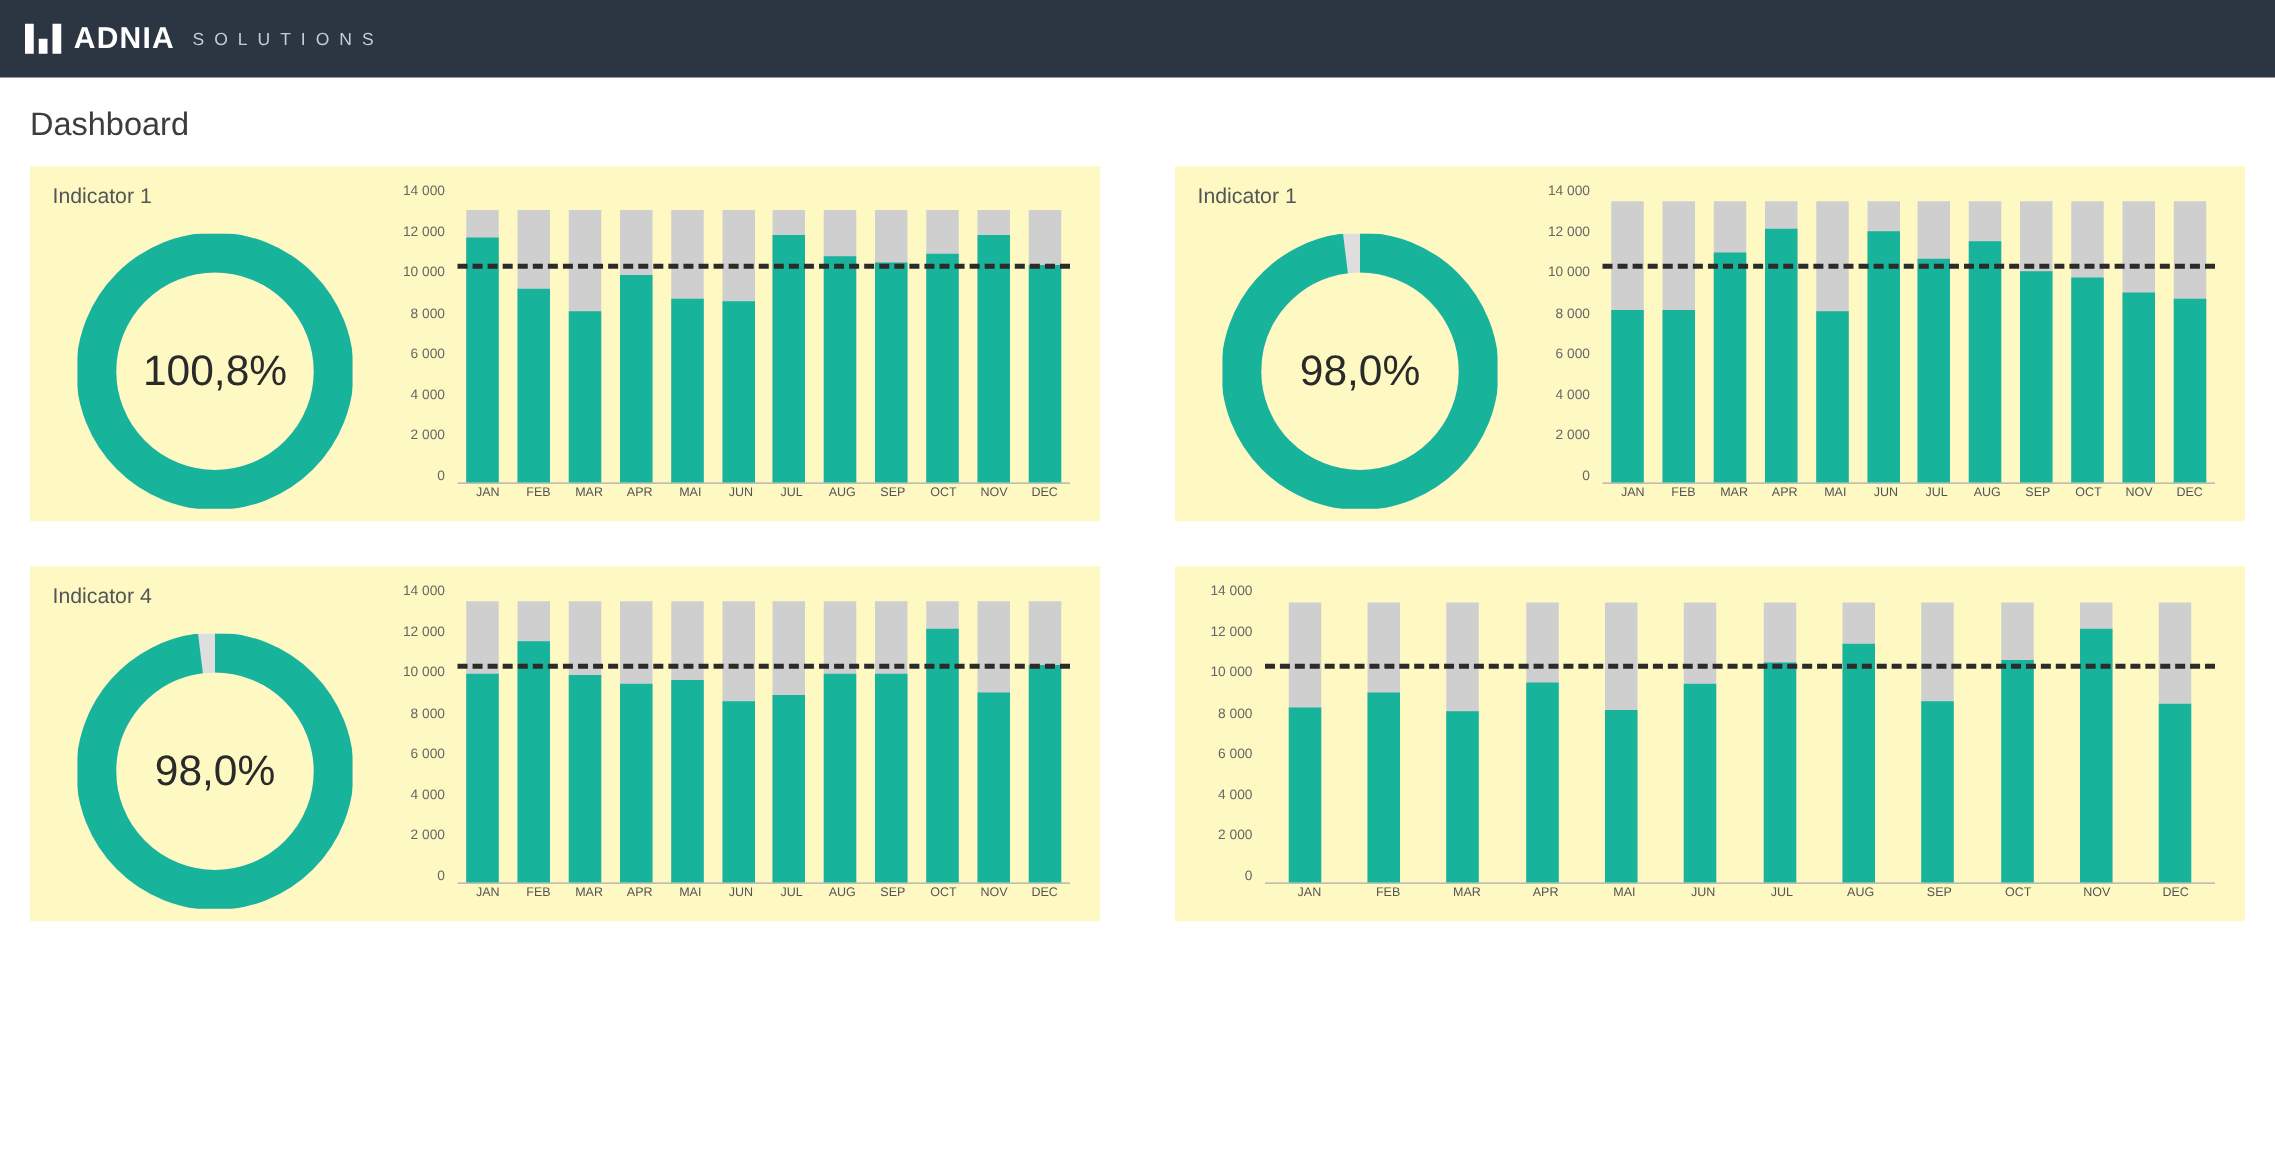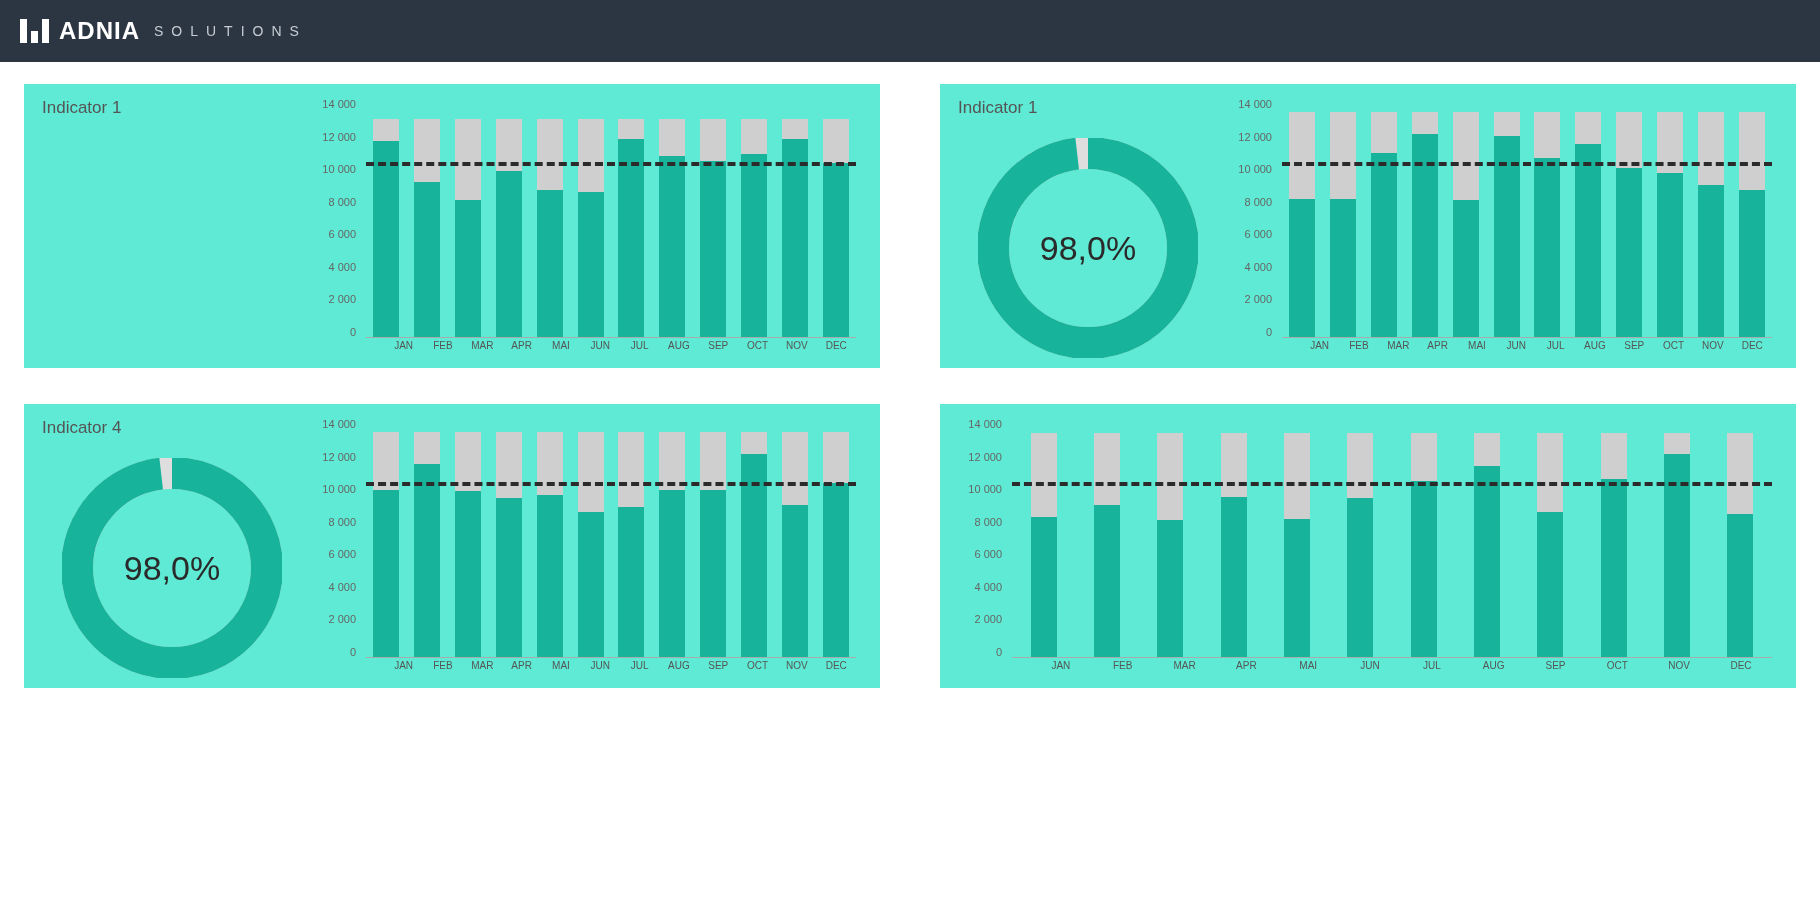--- a/index.html
+++ b/index.html
@@ -35,21 +35,21 @@
   .page { padding: 22px 24px; }
   .page-title { font-size: 26px; font-weight: 400; color: #3d3d3d; margin-bottom: 18px; }
 
   .grid {
     display: grid;
     grid-template-columns: 1fr 1fr;
     gap: 36px 60px;
   }
 
   .card {
-    background: #5eead4;
+    background: #fef9c3;
     padding: 14px 18px 10px 18px;
     display: flex;
     gap: 10px;
   }
   .card-title { font-size: 17px; color: #555; }
 
   
   .donut-wrap { width: 260px; flex: 0 0 260px; }
   .donut-box { position: relative; width: 220px; height: 220px; margin: 20px auto 0; }
   .donut-center {
@@ -78,45 +78,51 @@
   }
   .target-line {
     position: absolute; left: 0; right: 0;
     border-top: 4px dashed #2b2b2b;
     pointer-events: none;
   }
   .bar-col { position: relative; width: 26px; height: 100%; }
   .bar-bg  { position: absolute; bottom: 0; width: 100%; background: #cfcfcf; }
   .bar-fg  { position: absolute; bottom: 0; width: 100%; background: #18b39b; }
   .x-labels {
-    position: absolute; left: 72px; right: 6px; bottom: 0; height: 18px;
+    position: absolute; left: 58px; right: 6px; bottom: 0; height: 18px;
     display: flex; justify-content: space-around;
     font-size: 10px; color: #555;
   }
   .x-labels span { width: 26px; text-align: center; }
 </style>
 </head>
 <body>
 
 <div class="top-bar">
   <div class="logo-mark">
     <span class="b1"></span>
       <span class="b2"></span>
       <span class="b3"></span>
   </div>
   <span class="brand-name">ADNIA</span>
   <span class="brand-sub">SOLUTIONS</span>
 </div>
 
 <div class="page">
+  <h1 class="page-title">Dashboard</h1>
 
   <div class="grid" id="grid">
       <div class="card">
         <div class="donut-wrap">
           <div class="card-title">Indicator 1</div>
+          <div class="donut-box">
+    <svg viewBox="0 0 220 220" width="220" height="220">
+      <circle cx="110" cy="110" r="95" fill="none" stroke="#dedede" stroke-width="32"></circle>
+      <circle cx="110" cy="110" r="95" fill="none" stroke="#18b39b" stroke-width="32" stroke-dasharray="596.9026041820607 0" transform="rotate(-90 110 110)"></circle>
+    </svg><div class="donut-center">100,8%</div></div>
         </div>
         <div class="chart-wrap">
           <div class="y-labels">
             <span>14 000</span>
             <span>12 000</span>
             <span>10 000</span>
             <span>8 000</span>
             <span>6 000</span>
             <span>4 000</span>
             <span>2 000</span>

